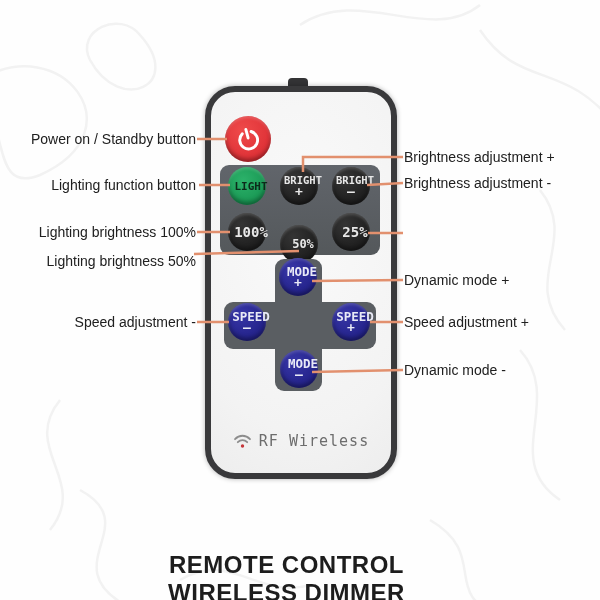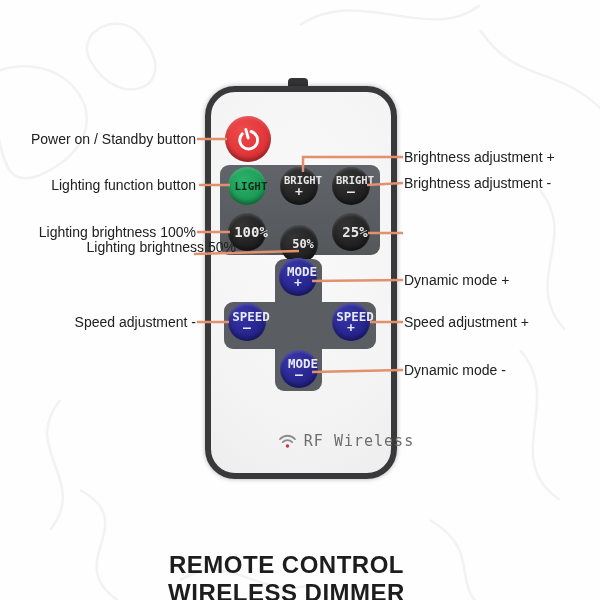--- a/index.html
+++ b/index.html
@@ -44,27 +44,27 @@
   .cross-h{position:absolute;left:13px;top:210px;width:152px;height:47px;border-radius:9px;background:#5a5e62;}
   .k-blue{width:38px;height:38px;font-size:12.5px;color:#e8e9f6;
           background:radial-gradient(circle at 35% 30%,#3736a6,#222188 75%);}
   .k-modep{left:68px;top:166px;}
   .k-speedm{left:17px;top:211px;}
   .k-speedp{left:121px;top:211px;}
   .k-modem{left:69px;top:258px;}
 
   .brand{position:absolute;left:0;top:340px;width:100%;display:flex;align-items:center;
          justify-content:center;gap:7px;color:#6d6d6d;
-         font-family:"DejaVu Sans Mono",monospace;font-size:15px;letter-spacing:1px;padding-left:45px;}
+         font-family:"DejaVu Sans Mono",monospace;font-size:15px;letter-spacing:1px;}
 
   
   .callout{position:absolute;z-index:4;font-size:14px;font-weight:normal;color:#202020;white-space:nowrap;}
   .c-left{left:0;width:196px;text-align:right;}
   .c-right{left:404px;width:212px;text-align:left;}
-  .c-power{top:131px;} .c-light{top:177px;} .c-100{top:224px;} .c-50{top:239px;padding-left:40px;} .c-speedm{top:314px;}
+  .c-power{top:131px;} .c-light{top:177px;} .c-100{top:224px;} .c-50{top:253px;} .c-speedm{top:314px;}
   .c-brightp{top:149px;} .c-brightm{top:175px;} .c-25{top:225px;}
   .c-modep{top:272px;} .c-speedp{top:314px;} .c-modem{top:362px;}
 
   
   .title{position:absolute;left:0;top:531px;width:573px;text-align:center;z-index:1;
          font-size:24px;font-weight:bold;color:#1d1d1d;line-height:28px;letter-spacing:.5px;margin-top:20px;}
 </style>
 </head>
 <body>
 

